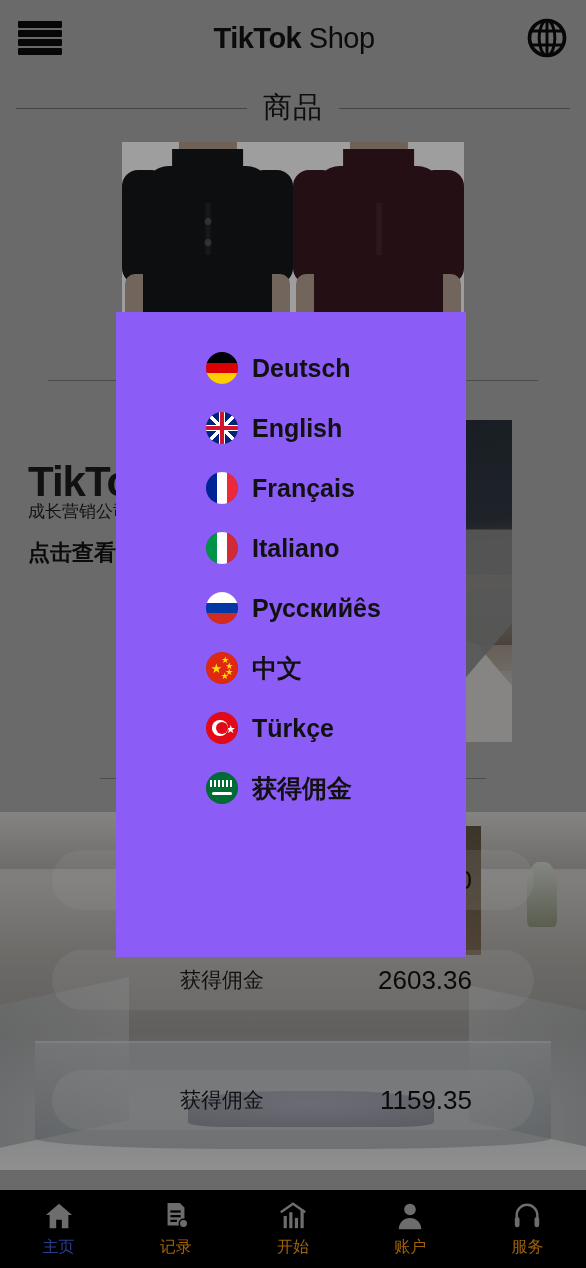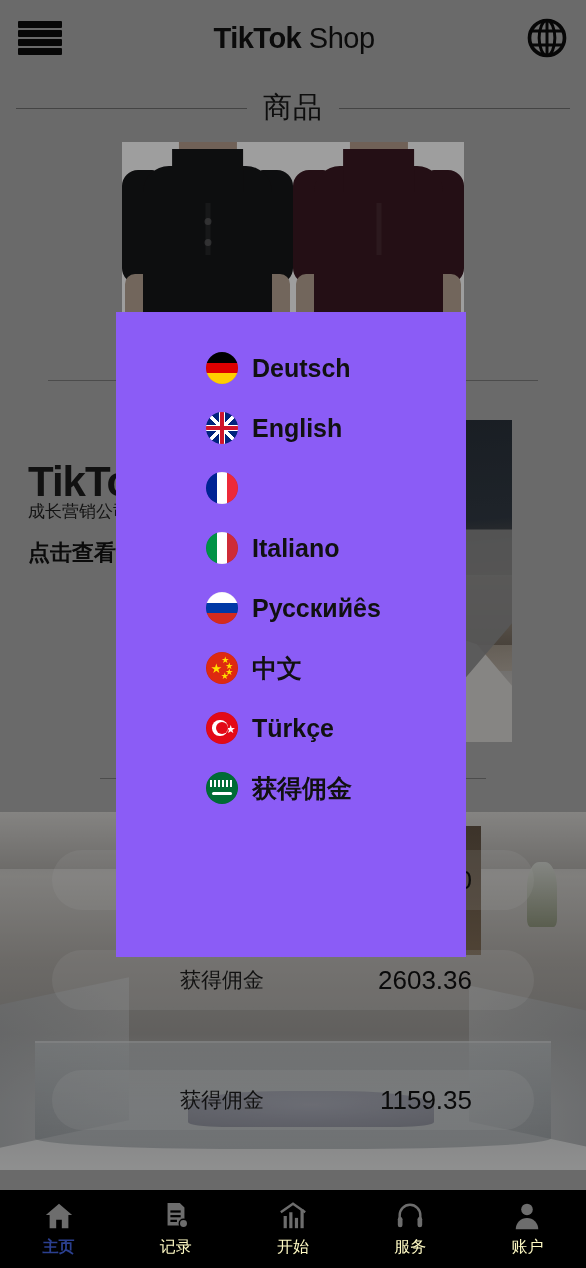--- a/index.html
+++ b/index.html
@@ -150,22 +150,22 @@
   }
   .comm-row .lbl { font-size: 21px; color: #1d1d1d; }
   .comm-row .val { font-size: 26px; color: #101010; }
 
   
   .navbar {
     position: absolute; left: 0; bottom: 0; width: 586px; height: 78px;
     background: #000; display: flex; align-items: center;
   }
   .nav-item { flex: 1; display: flex; flex-direction: column; align-items: center; gap: 6px; }
-  .nav-item .lbl { font-size: 16px; color: #fef9c3; }
-  .nav-item.active .lbl { color: #2b3f8f; font-weight: bold; }
+  .nav-item .lbl { font-size: 16px; color: #a16207; }
+  .nav-item.active .lbl { color: #2b3f8f; }
   .nav-item svg { width: 30px; height: 30px; display: block; }
 
   
   .modal {
     position: absolute; left: 116px; top: 312px;
     width: 350px; height: 645px;
     background: #8b5cf6;
     z-index: 40;
     padding: 26px 0 0 0;
   }
@@ -330,20 +330,21 @@
       <span class="lang-name">Deutsch</span>
     </div>
 
     <div class="lang-row">
       <span class="flag f-gb"></span>
       <span class="lang-name">English</span>
     </div>
 
     <div class="lang-row">
       <span class="flag f-fr"></span>
+      <span class="lang-name">Français</span>
     </div>
 
     <div class="lang-row">
       <span class="flag f-it"></span>
       <span class="lang-name">Italiano</span>
     </div>
 
 
     <div class="lang-row">
       <span class="flag f-ru"></span>
@@ -412,33 +413,33 @@
           <rect x="18" y="18" width="3.4" height="11" fill="#6d6d6d"></rect>
           <rect x="24" y="9" width="3.4" height="20" fill="#6d6d6d"></rect>
         </svg>
       </span>
       <span class="lbl">开始</span>
     </div>
 
     <div class="nav-item">
       <span>
         <svg viewBox="0 0 32 32">
+          <circle cx="16" cy="9" r="6.2" fill="#6d6d6d"></circle>
+          <path d="M4 30 a12 12 0 0 1 24 0 Z" fill="#6d6d6d"></path>
+        </svg>
+      </span>
+      <span class="lbl">账户</span>
+    </div>
+
+    <div class="nav-item">
+      <span>
+        <svg viewBox="0 0 32 32">
           <path d="M5 20 V15 a11 11 0 0 1 22 0 V20" fill="none" stroke="#6d6d6d" stroke-width="2.6"></path>
           <rect x="3" y="17" width="5" height="11" rx="2.5" fill="#6d6d6d"></rect>
           <rect x="24" y="17" width="5" height="11" rx="2.5" fill="#6d6d6d"></rect>
         </svg>
       </span>
       <span class="lbl">服务</span>
     </div>
 
-    <div class="nav-item">
-      <span>
-        <svg viewBox="0 0 32 32">
-          <circle cx="16" cy="9" r="6.2" fill="#6d6d6d"></circle>
-          <path d="M4 30 a12 12 0 0 1 24 0 Z" fill="#6d6d6d"></path>
-        </svg>
-      </span>
-      <span class="lbl">账户</span>
-    </div>
-
   </div>
 
 </div>
 
 </body></html>

